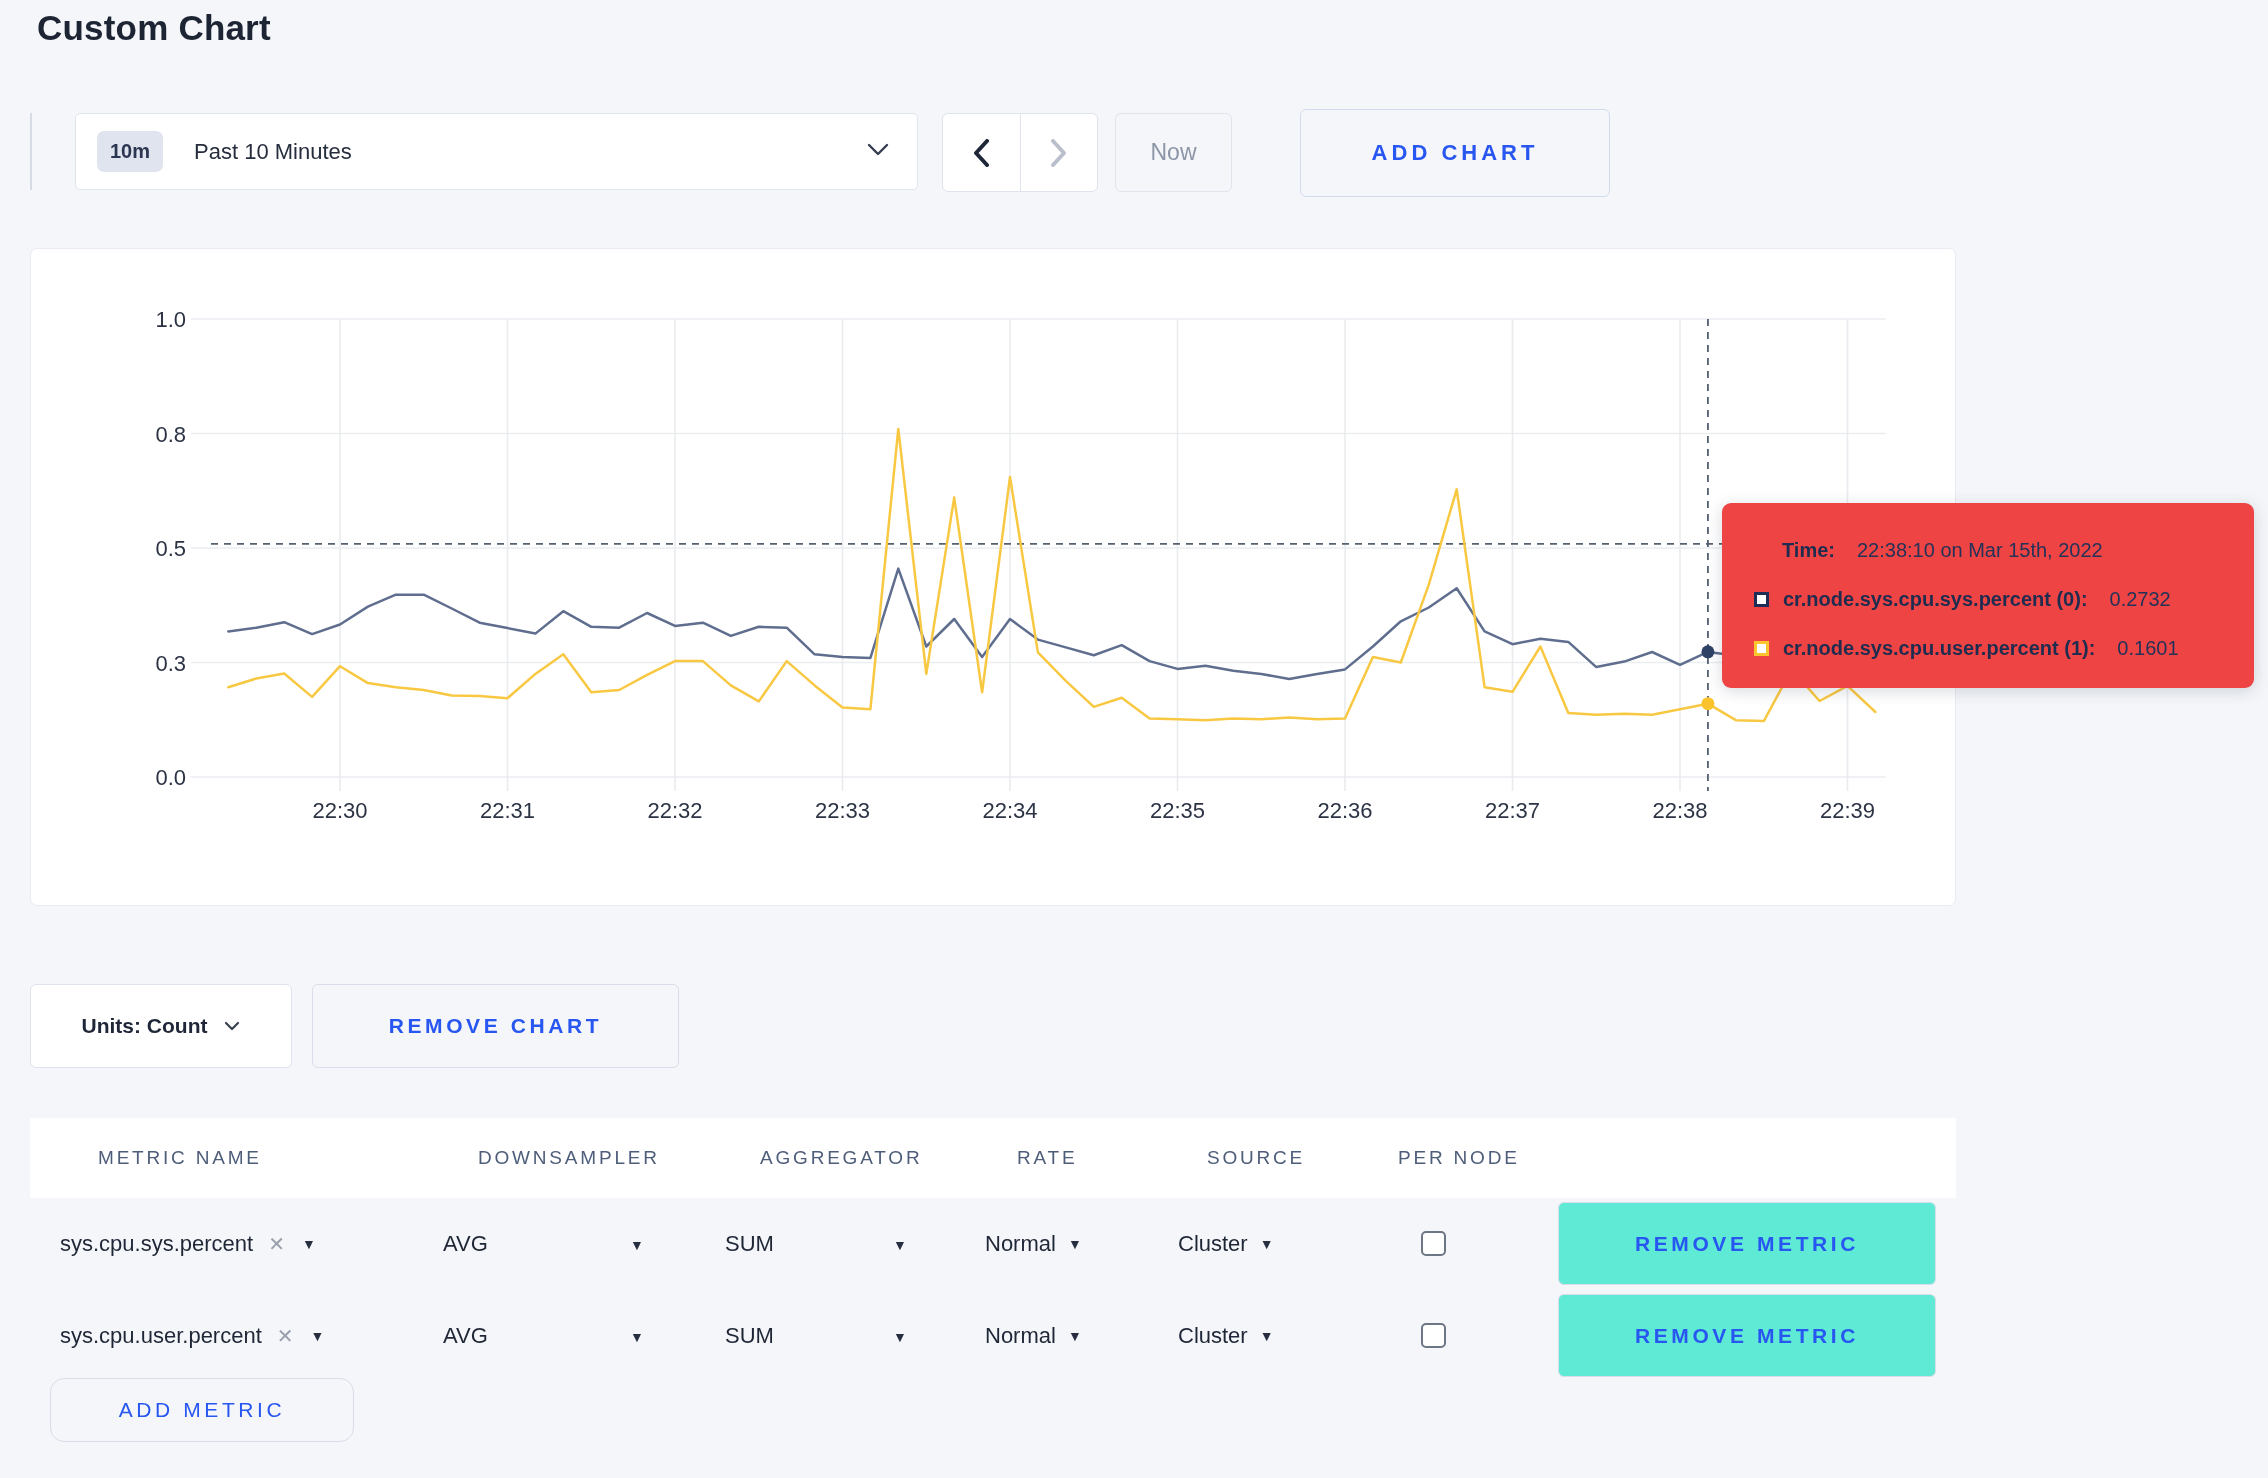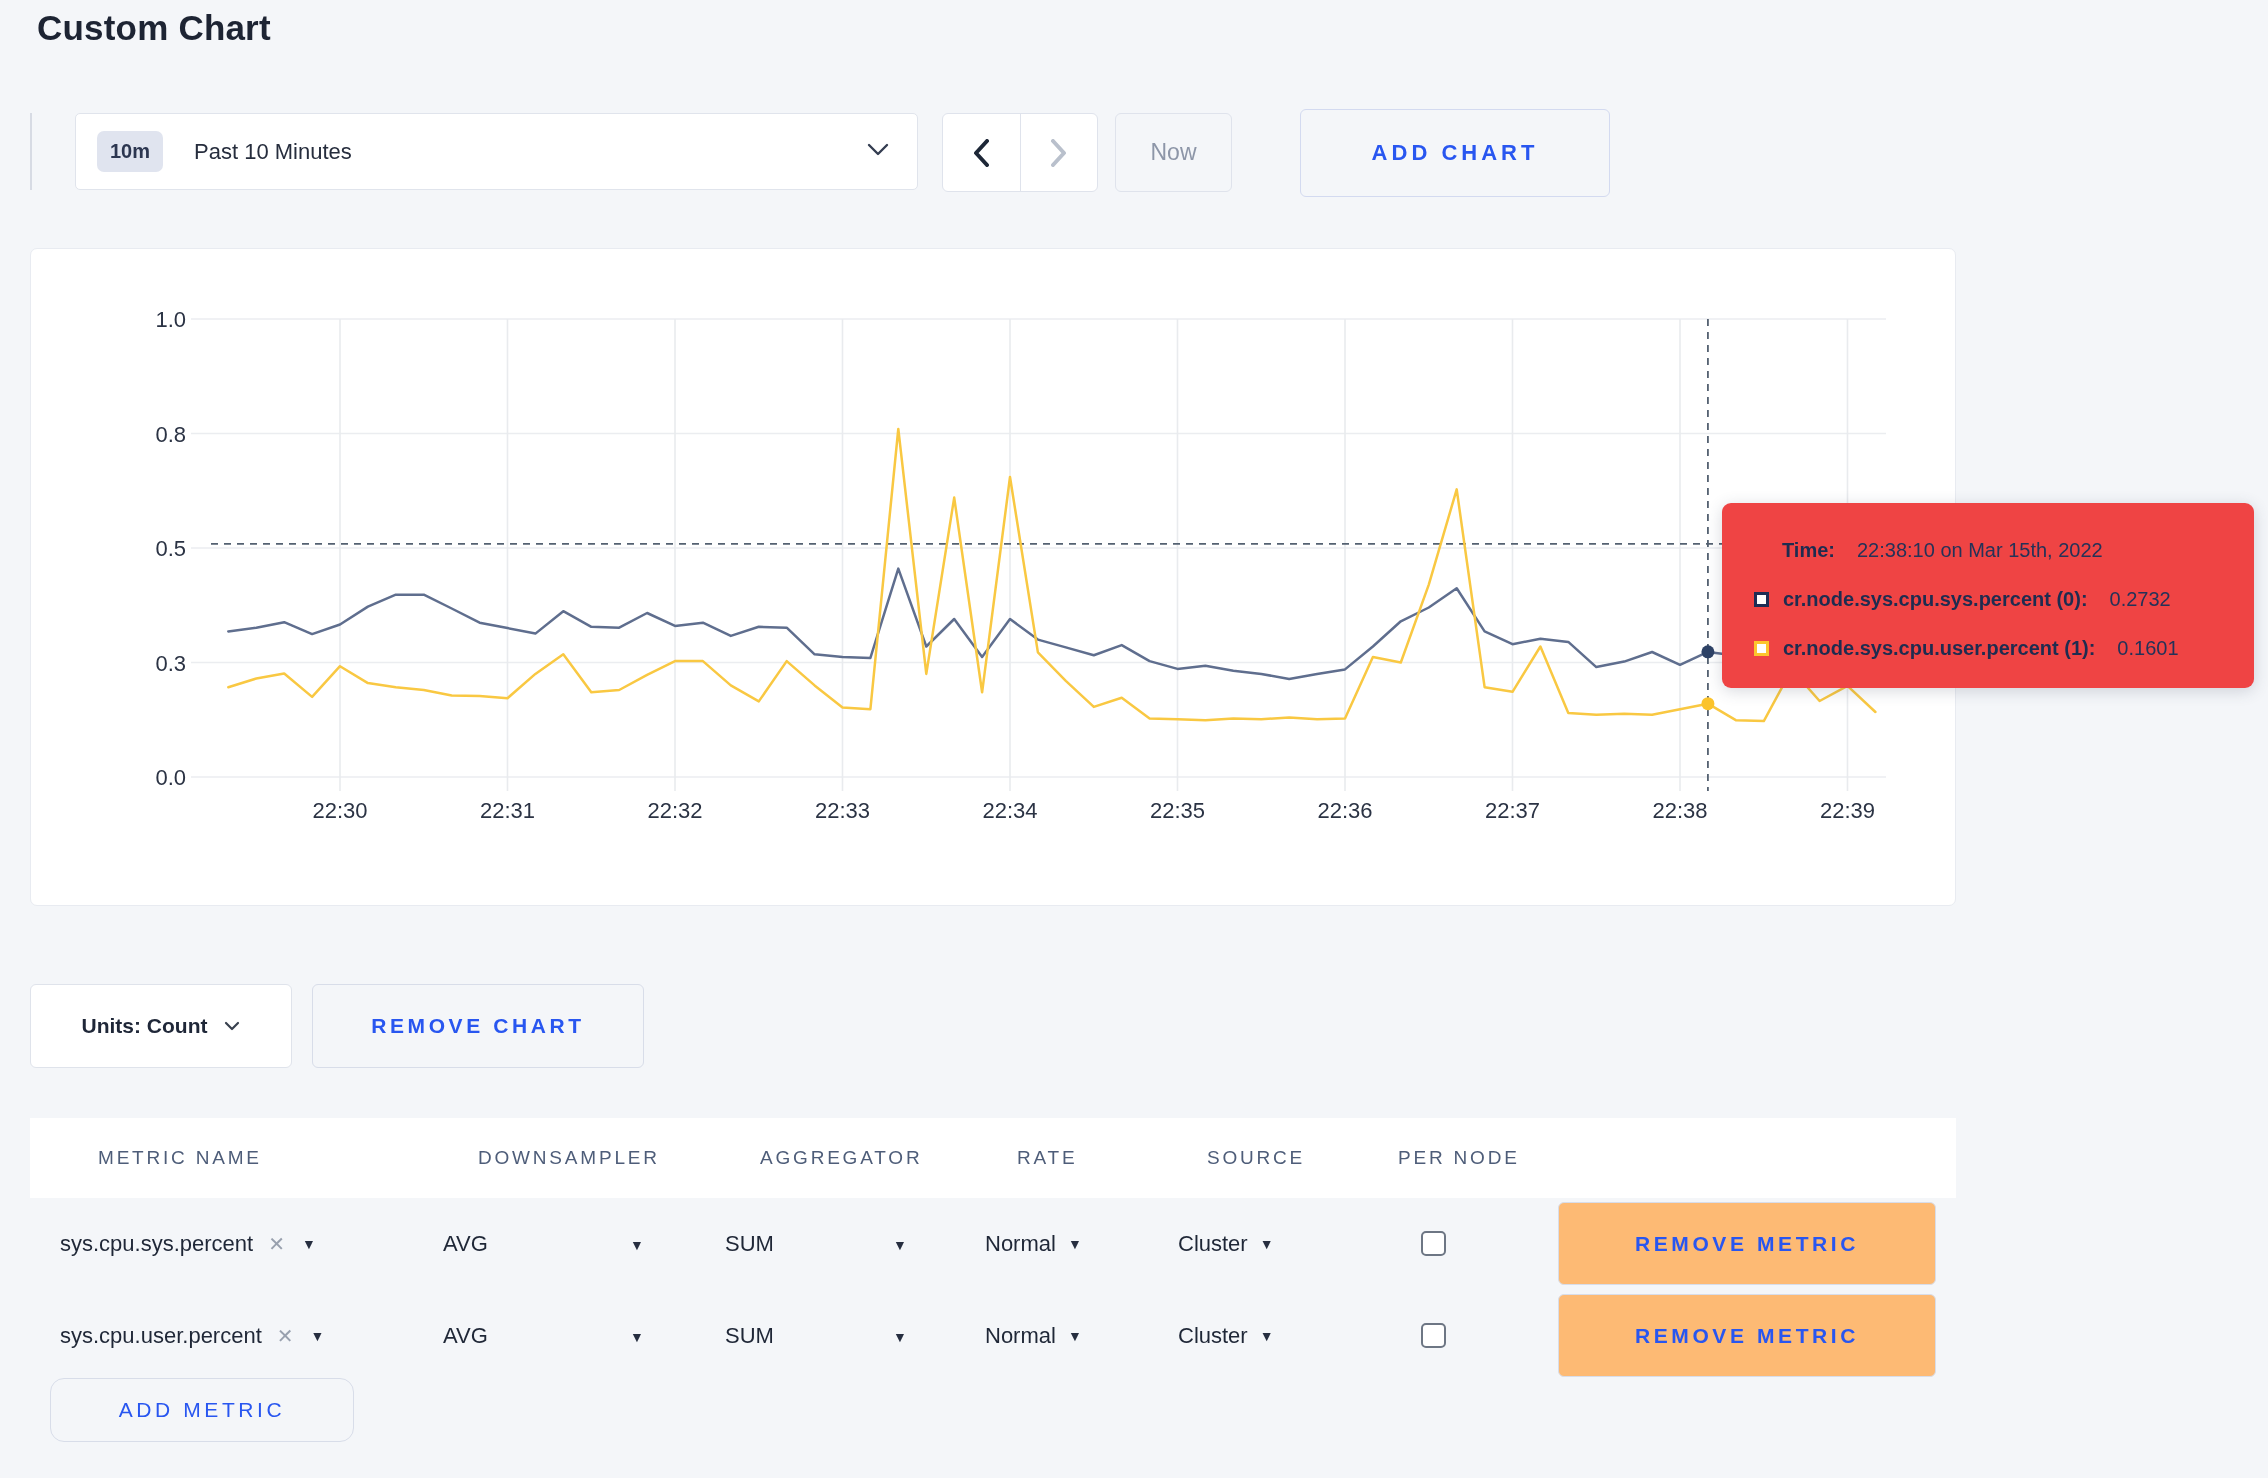--- a/index.html
+++ b/index.html
@@ -71,21 +71,21 @@
   .tt-swatch { width:15px; height:15px; border:3px solid #1d2d55; margin-right:14px; flex:none; background:#fff; }
 
   
   .units-button {
     position:absolute; left:30px; top:984px; width:262px; height:84px;
     background:#fff; border:1.5px solid #dfe3eb; border-radius:6px;
     display:flex; align-items:center; justify-content:center; gap:17px;
     font-size:21px; font-weight:700; color:#1f2738; cursor:pointer;
   }
   .remove-chart-button {
-    position:absolute; left:312px; top:984px; width:332px; height:84px;
+    position:absolute; left:312px; top:984px; width:367px; height:84px;
     border:1.5px solid #d8dde9; border-radius:6px;
     display:flex; align-items:center; justify-content:center;
     color:#2856f0; font-size:21px; font-weight:600; letter-spacing:3.6px; cursor:pointer;
   }
 
   
   .table-header {
     position:absolute; left:30px; top:1118px; width:1926px; height:80px;
     background:#fff;
   }
@@ -99,21 +99,21 @@
   .caret { font-size:14px; color:#262e40; margin-left:17px; }
   .caret.abs { position:absolute; margin:0; }
   .cell { position:absolute; top:0; height:92px; display:flex; align-items:center; }
   .pn-checkbox {
     position:absolute; left:1391px; top:33px; width:25px; height:25px;
     appearance:none; -webkit-appearance:none; background:#fff;
     border:2px solid #6d7684; border-radius:5px; cursor:pointer;
   }
   .remove-metric-button {
     position:absolute; left:1528px; top:4px; width:378px; height:83px;
-    background:#fdba74; border:1.5px solid #d8dde9; border-radius:6px;
+    background:#5eead4; border:1.5px solid #d8dde9; border-radius:6px;
     display:flex; align-items:center; justify-content:center;
     color:#2856f0; font-size:21px; font-weight:600; letter-spacing:3.6px; cursor:pointer;
   }
   .add-metric-button {
     position:absolute; left:50px; top:1378px; width:304px; height:64px;
     border:1.5px solid #d8dde9; border-radius:14px;
     display:flex; align-items:center; justify-content:center;
     color:#2856f0; font-size:21px; font-weight:400; letter-spacing:3.6px; cursor:pointer;
   }
 </style>

